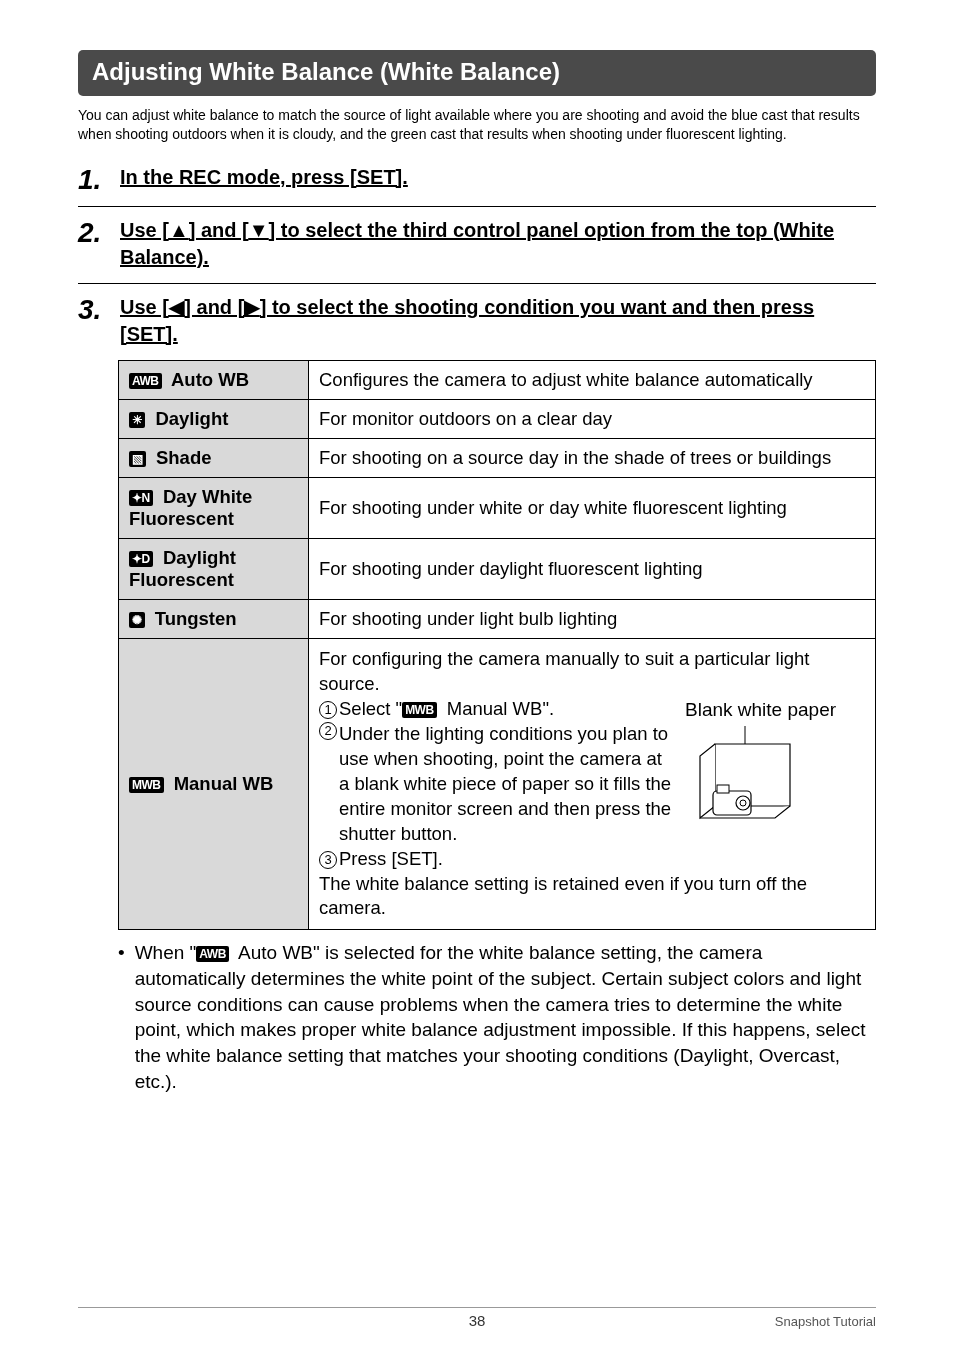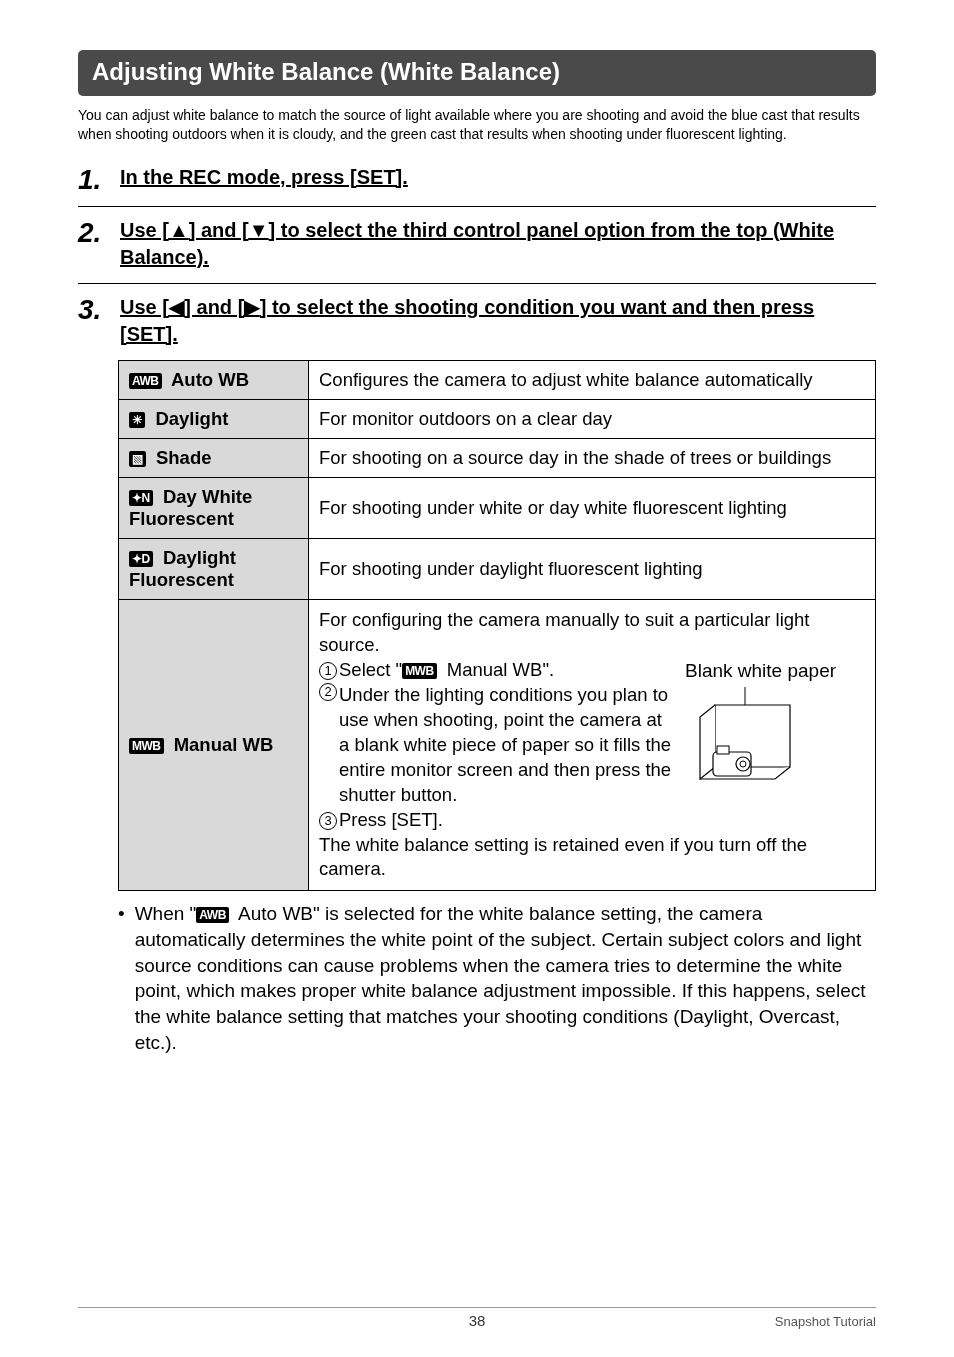--- a/index.html
+++ b/index.html
@@ -84,20 +84,24 @@
     </tr>
     <tr>
       <td class="label"><span class="icon">✦N</span> <span>Day White Fluorescent</span></td>
       <td>For shooting under white or day white fluorescent lighting</td>
     </tr>
     <tr>
       <td class="label"><span class="icon">✦D</span> <span>Daylight Fluorescent</span></td>
       <td>For shooting under daylight fluorescent lighting</td>
     </tr>
     <tr>
+      <td class="label"><span class="icon">✺</span> <span>Tungsten</span></td>
+      <td>For shooting under light bulb lighting</td>
+    </tr>
+    <tr>
       <td class="label"><span class="icon">MWB</span> <span>Manual WB</span></td>
       <td>
         <div class="manual-content">
           <div>For configuring the camera manually to suit a particular light source.</div>
           <div class="manual-flex">
             <div class="manual-left">
               <div><span class="circ">1</span><span>Select "</span><span class="icon">MWB</span><span> Manual WB".</span></div>
               <div style="display:flex;">
                     <span class="circ" style="flex-shrink:0;">2</span>
                     <span>Under the lighting conditions you plan to use when shooting, point the camera at a blank white piece of paper so it fills the entire monitor screen and then press the shutter button.</span>

